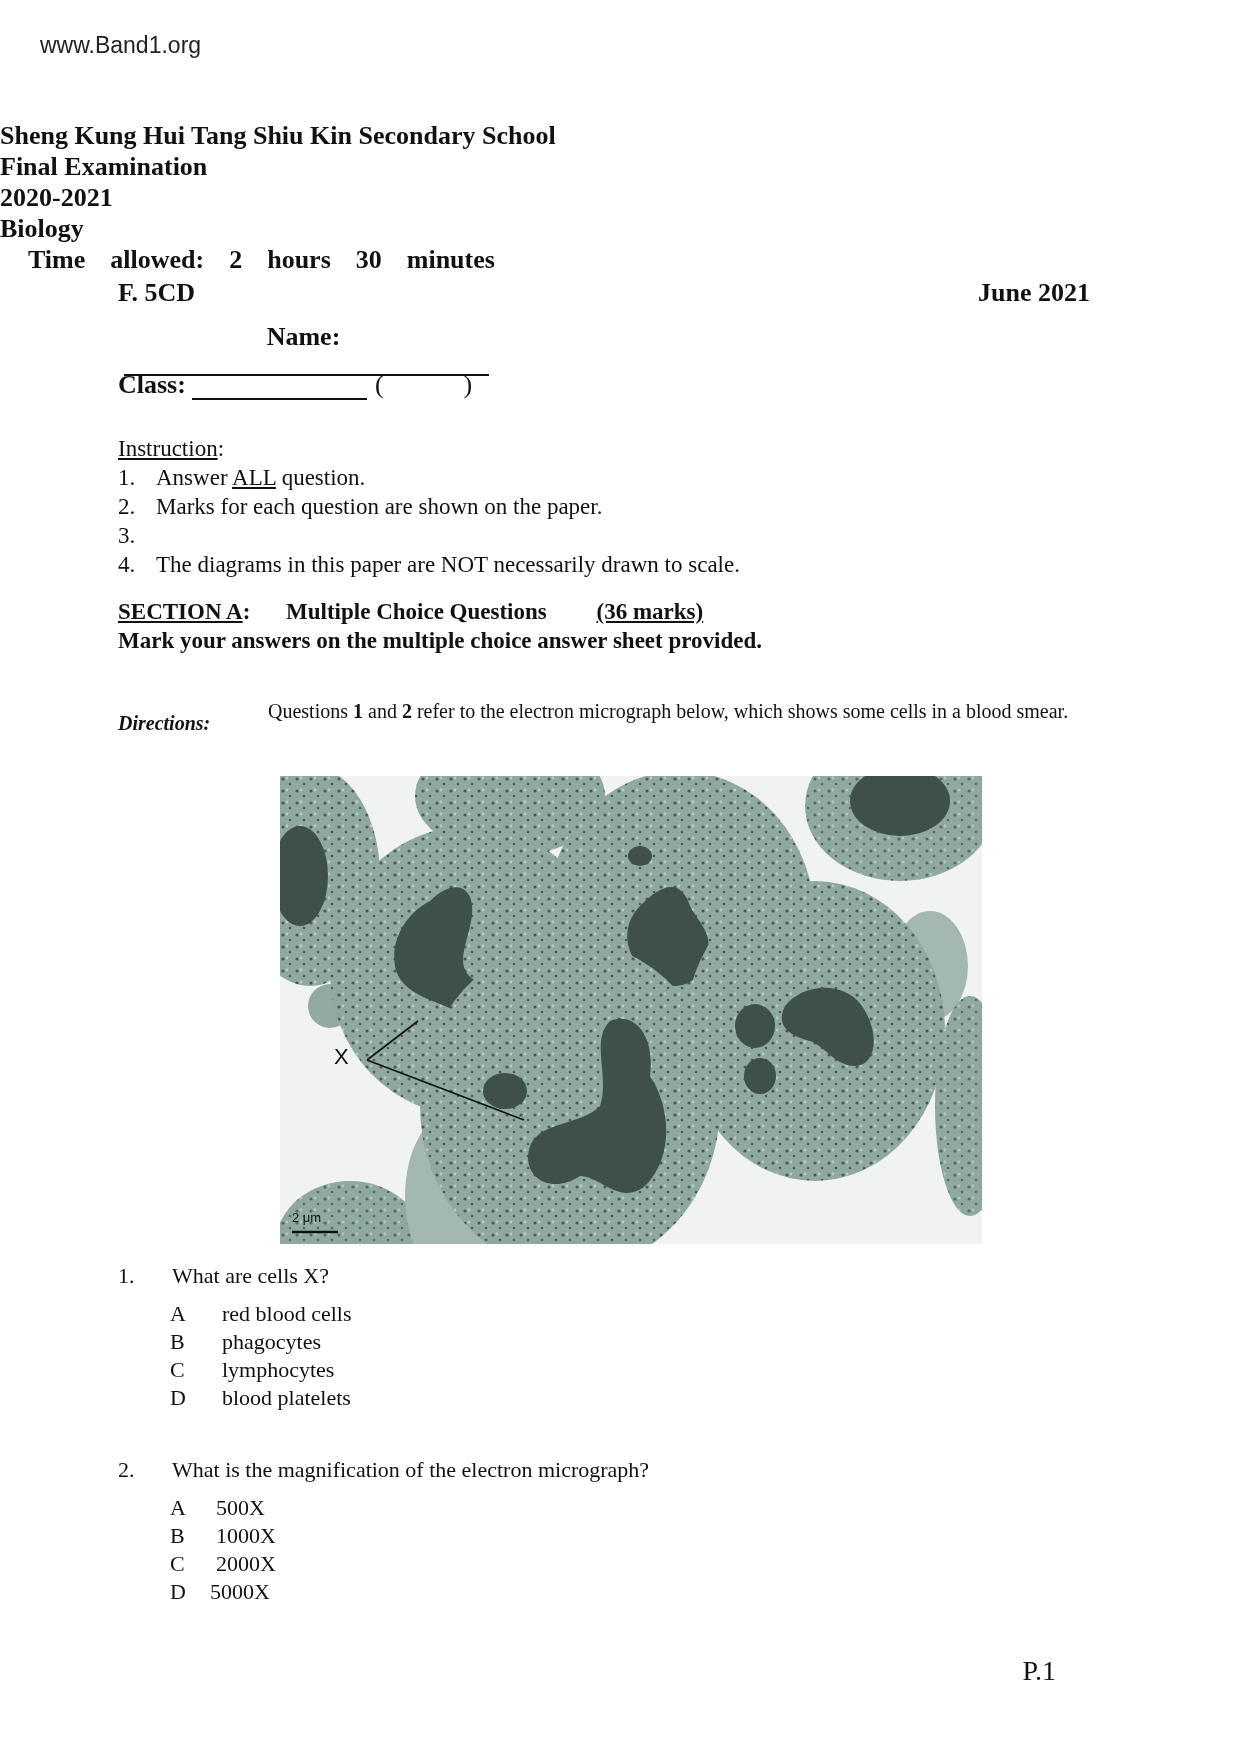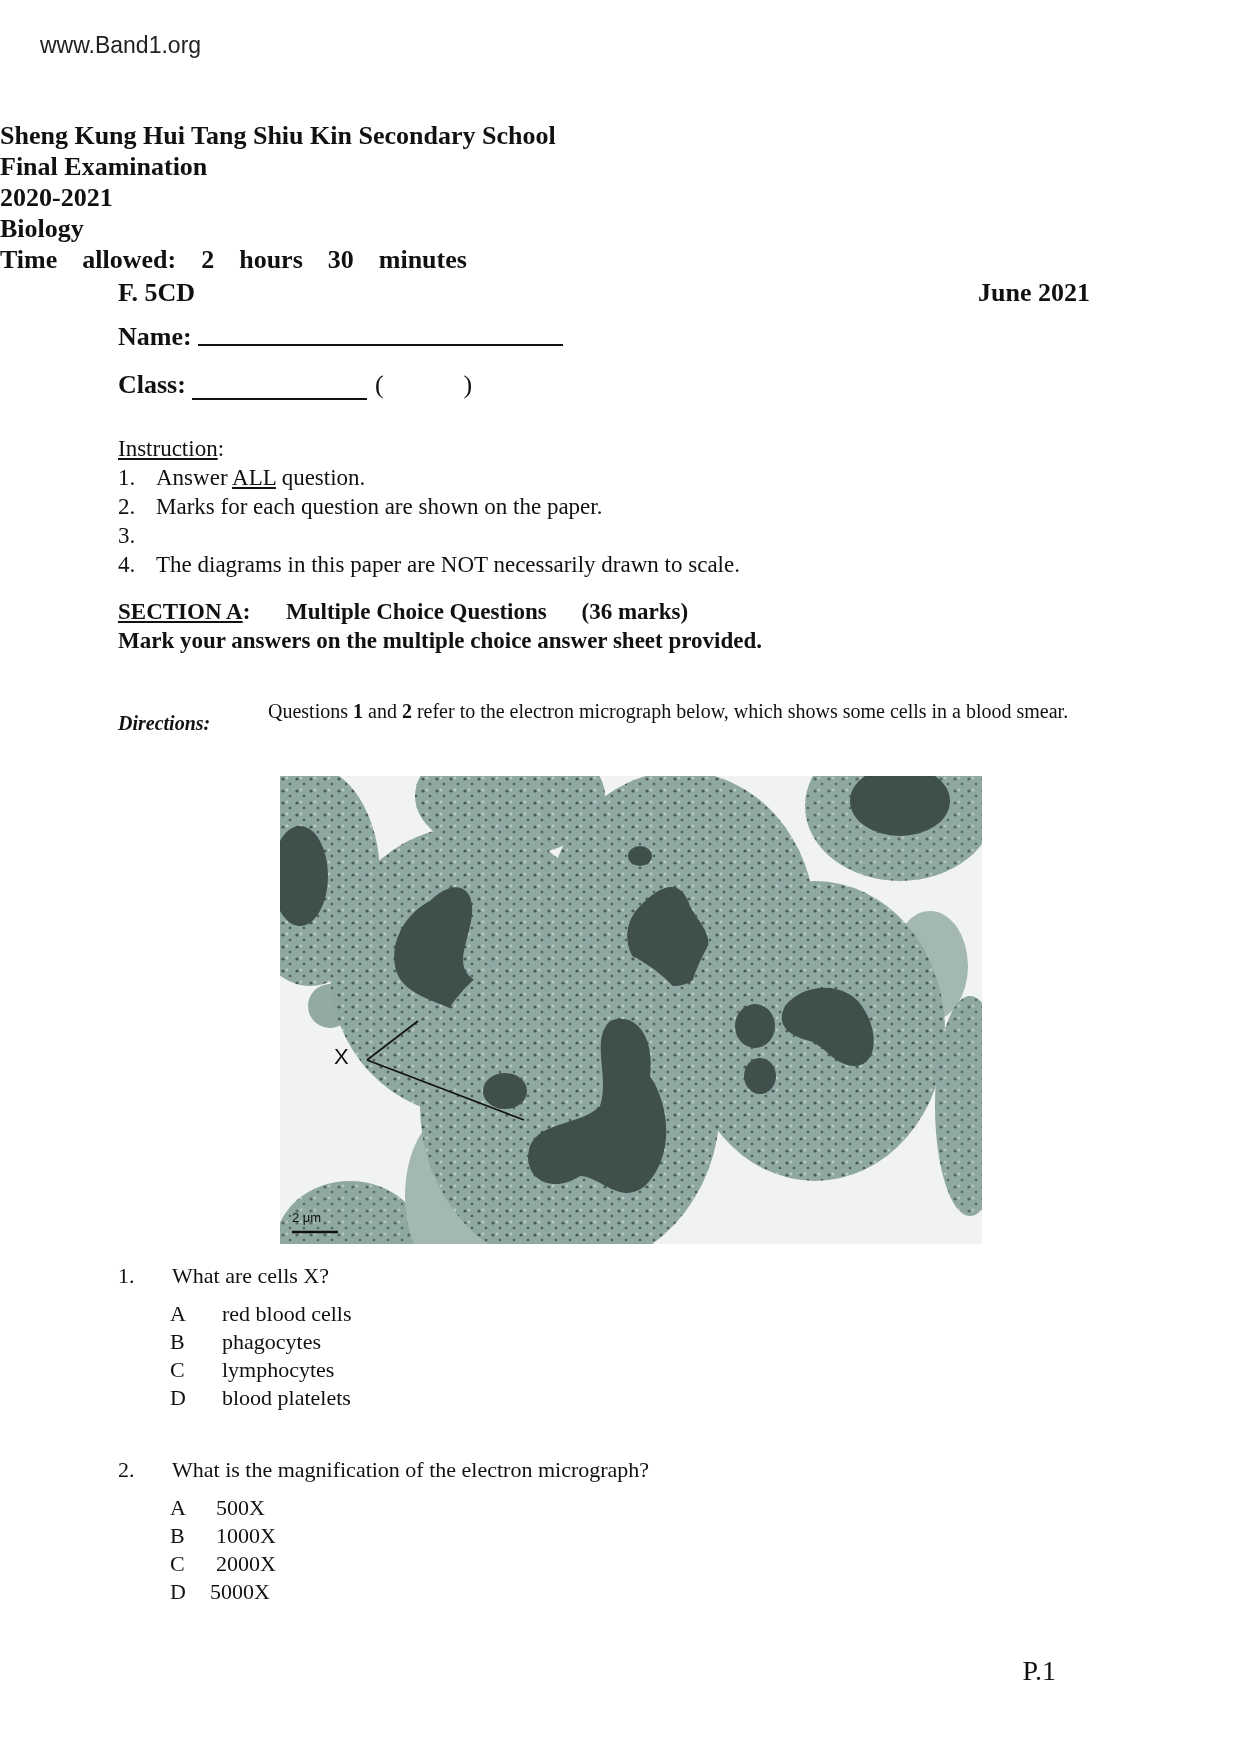--- a/index.html
+++ b/index.html
@@ -4,21 +4,21 @@
 <style>
   html, body { margin: 0; padding: 0; background: #ffffff; }
   body { width: 1240px; height: 1754px; position: relative; overflow: hidden; color: #111; font-family: "Liberation Serif", serif; }
   .abs { position: absolute; }
   .watermark { left: 40px; top: 32px; font-family: "Liberation Sans", sans-serif; font-size: 23px; color: #222; }
   .title-block { left: 0; width: 1240px; top: 120px; text-align: left; font-weight: bold; font-size: 26px; line-height: 31px; }
   .title-block div { white-space: nowrap; }
   .title-block .time { word-spacing: 6px; }
   .form-label { left: 118px; top: 278px; font-weight: bold; font-size: 26px; }
   .date { right: 150px; top: 278px; font-weight: bold; font-size: 26px; }
-  .name-row { left: 118px; top: 322px; font-weight: bold; font-size: 26px; display: flex; align-items: flex-start; }
+  .name-row { left: 118px; top: 322px; font-weight: bold; font-size: 26px; display: flex; align-items: center; flex-direction: column; }
   .name-line { display: inline-block; width: 365px; border-bottom: 2.5px solid #111; height: 22px; margin-left: 6px; }
   .class-row { left: 118px; top: 370px; font-weight: bold; font-size: 26px; display: flex; align-items: flex-end; }
   .class-line { display: inline-block; width: 175px; border-bottom: 2.5px solid #111; height: 22px; margin-left: 6px; }
   .class-paren { margin-left: 8px; font-weight: normal; }
   .class-paren-close { margin-left: 80px; font-weight: normal; }
   .instr { left: 118px; top: 434px; font-weight: normal; font-size: 23px; line-height: 29px; }
   .instr .head u { text-decoration: underline; }
   .instr .item { display: flex; }
   .instr .num { width: 38px; }
   .section { left: 118px; top: 597px; font-weight: bold; font-size: 23px; line-height: 29px; }
@@ -42,21 +42,21 @@
 </head>
 <body>
 
 <div class="abs watermark">www.Band1.org</div>
 
 <div class="abs title-block">
   <div>Sheng Kung Hui Tang Shiu Kin Secondary School</div>
   <div>Final Examination</div>
   <div>2020-2021</div>
   <div>Biology</div>
-  <div class="time" style="white-space:pre;">Time  allowed:  2  hours  30  minutes</div>
+  <div class="time" style="white-space:pre;padding-left:28px;">Time  allowed:  2  hours  30  minutes</div>
 </div>
 
 <div class="abs form-label">F. 5CD</div>
 <div class="abs date">June 2021</div>
 
 <div class="abs name-row">
   <span>Name:</span>
   <span class="name-line"></span>
 </div>
 
@@ -83,21 +83,21 @@
   <div class="item">
     <span class="num">4.</span>
     <span>The diagrams in this paper are NOT necessarily drawn to scale.</span>
   </div>
 </div>
 
 <div class="abs section">
   <div class="sec-line">
     <span class="sec-title">SECTION A</span><span>:</span>
     <span style="margin-left:30px;">Multiple Choice Questions</span>
-    <span style="margin-left:29px;">(36 marks)</span>
+    <span style="margin-left:44px;text-decoration:underline;">(36 marks)</span>
   </div>
   <div>Mark your answers on the multiple choice answer sheet provided.</div>
 </div>
 
 <div class="abs directions">
   <span class="label">Directions:</span>
   <span class="text"><span style="white-space:pre;margin-top:36px;">Questions </span><b>1</b><span style="white-space:pre;"> and </span><b>2</b><span> refer to the electron micrograph below, which shows some cells in a blood smear.</span></span>
 </div>
 
 <div class="abs micrograph">

